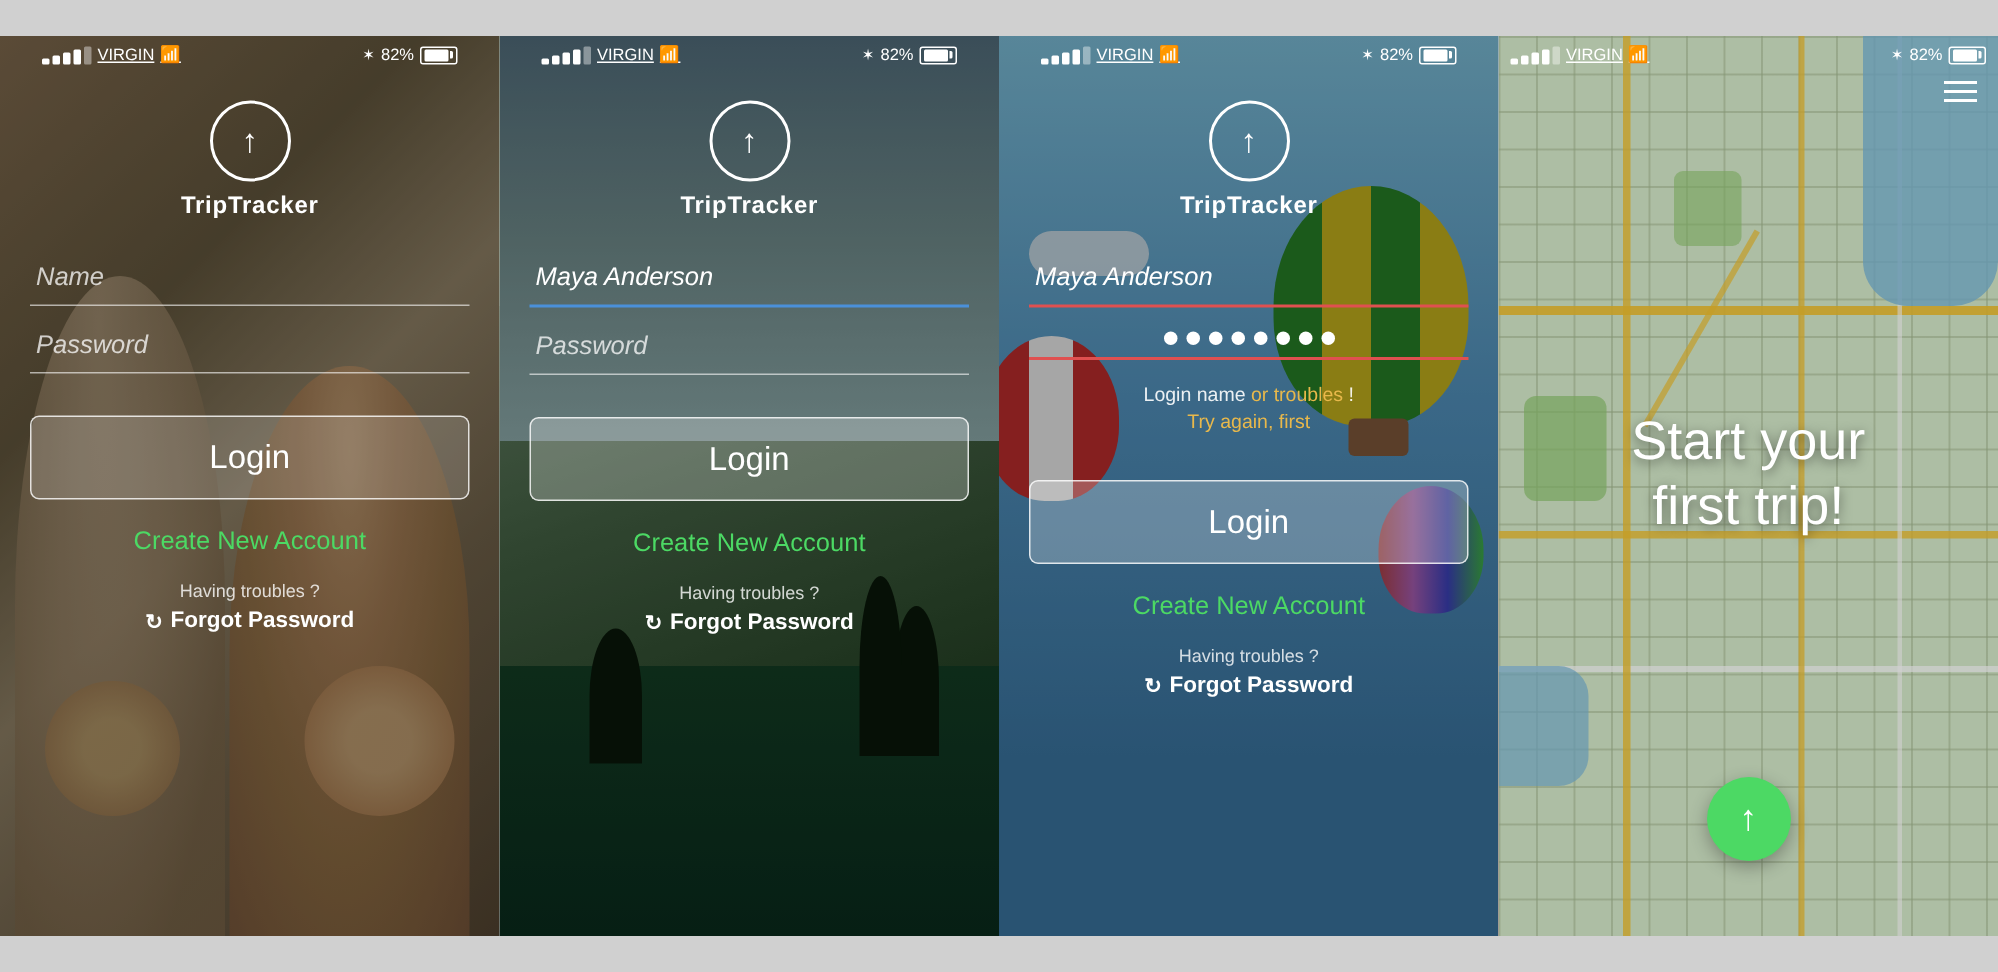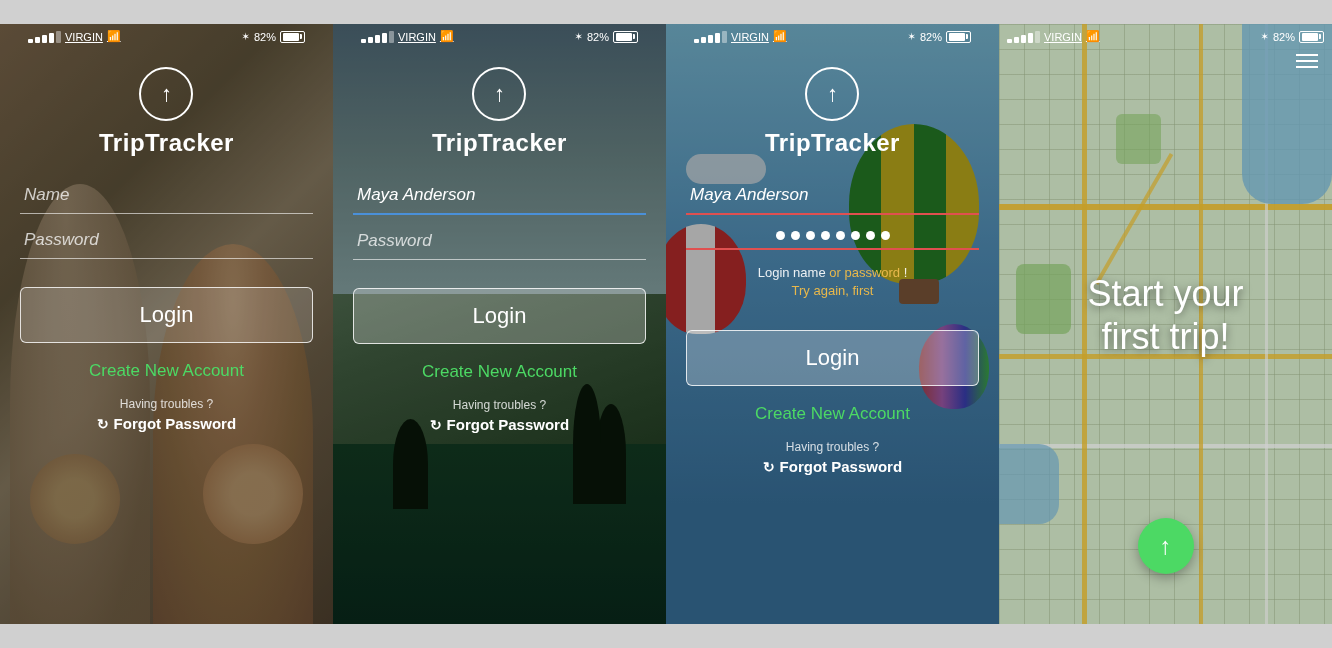--- a/index.html
+++ b/index.html
@@ -105,21 +105,21 @@
       display: flex; align-items: center; justify-content: center;
       margin-bottom: 8px;
     }
     .logo-arrow {
       color: #fff;
       font-size: 22px;
       line-height: 1;
     }
     .app-name {
       color: #fff;
-      font-size: 24px;
+      font-size: 16px;
       font-weight: 700;
       letter-spacing: 0.5px;
     }
 
     
     .form-area {
       width: 100%;
       display: flex;
       flex-direction: column;
       align-items: center;
@@ -465,21 +465,21 @@
           <div class="pwd-dot"></div>
           <div class="pwd-dot"></div>
           <div class="pwd-dot"></div>
           <div class="pwd-dot"></div>
           <div class="pwd-dot"></div>
           <div class="pwd-dot"></div>
           <div class="pwd-dot"></div>
         </div>
 
         <div class="error-msg">
-          <span style="color:rgba(255,255,255,0.9);">Login name </span><span style="color:#e8b84b;">or password</span><span style="color:rgba(255,255,255,0.9);"> !</span><br>
+          <span style="color:rgba(255,255,255,0.9);">Login name </span><span style="color:#e8b84b;">or troubles</span><span style="color:rgba(255,255,255,0.9);"> !</span><br>
           <span>Try again, first</span>
         </div>
         <button class="login-btn btn-filled">Login</button>
         <a class="create-account">Create New Account</a>
         <div class="troubles-text">Having troubles ?</div>
         <div class="forgot-password">
           <span class="refresh-icon">↻</span>
           <span>Forgot Password</span>
         </div>
       </div>

